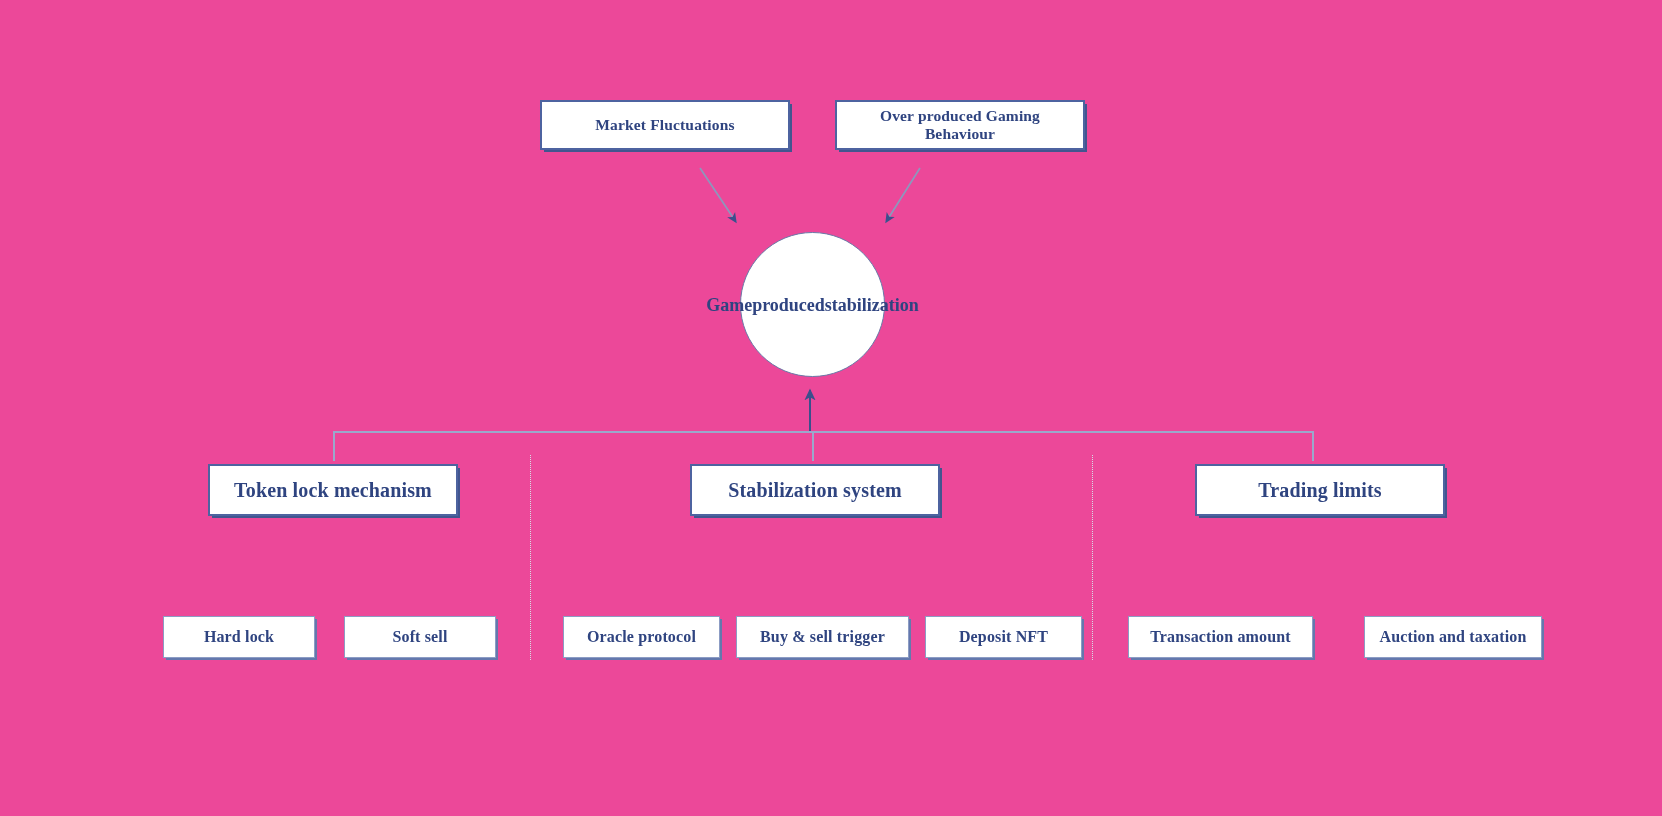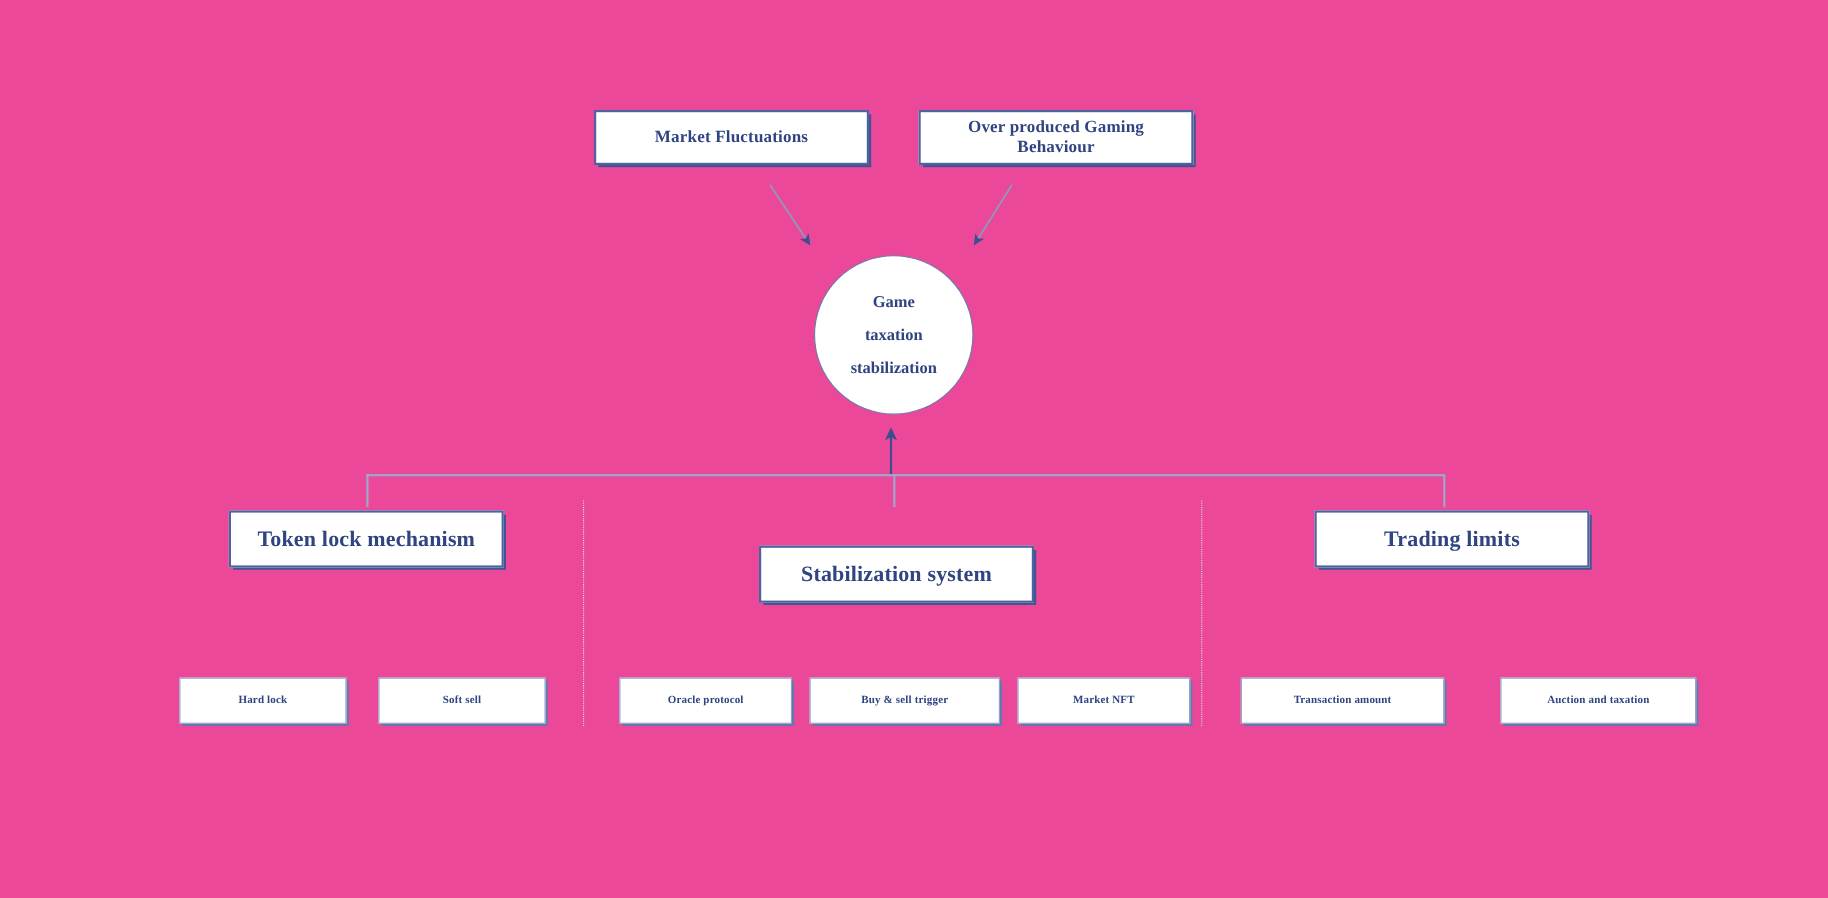--- a/index.html
+++ b/index.html
@@ -38,36 +38,36 @@
   }
   .node .label {
     display: block;
     padding: 0 6px;
     filter: blur(0.22px);
   }
 
   
   .tier-top   { height: 50px; font-size: 15.5px; }
   .tier-mid   { height: 52px; font-size: 20px; }
-  .tier-leaf  { height: 42px; font-size: 10px; align-items: center; }
+  .tier-leaf  { height: 42px; font-size: 16px; align-items: center; }
 
   
   #circle-node {
     position: absolute;
     box-sizing: border-box;
     border: 1.8px solid #6a7aa8;
     border-radius: 50%;
     background: #ffffff;
     display: flex;
-    flex-direction: column;
+    flex-direction: row;
     align-items: center;
     justify-content: center;
     color: #2f4480;
     font-weight: bold;
-    font-size: 15px;
+    font-size: 18px;
     line-height: 2.0;
     text-align: center;
   }
   #circle-node .label { filter: blur(0.22px); }
 
   
   .hbus {
     position: absolute;
     background: #9aa8cc;
     height: 1.8px;
@@ -118,38 +118,38 @@
   <div class="node strong tier-top" style="left:540px; top:100px; width:250px;">
     <span class="label">Market Fluctuations</span>
   </div>
 
   <div class="node strong tier-top" style="left:835px; top:100px; width:250px;">
     <span class="label">Over produced Gaming Behaviour</span>
   </div>
 
   <div id="circle-node" style="left:740px; top:232px; width:145px; height:145px;">
     <span class="label">Game</span>
-    <span class="label">taxation</span>
+    <span class="label">produced</span>
     <span class="label">stabilization</span>
   </div>
 
   <div class="hbus" style="left:333px; top:431px; width:980px;"></div>
 
   <div class="vline" style="left:333px; top:431px; height:30px;"></div>
   <div class="vline" style="left:812px; top:431px; height:30px;"></div>
   <div class="vline" style="left:1312px; top:431px; height:30px;"></div>
 
   <div class="divider" style="left:530px; top:455px; height:205px;"></div>
   <div class="divider" style="left:1092px; top:455px; height:205px;"></div>
 
   <div class="node strong tier-mid" style="left:208px; top:464px; width:250px;">
     <span class="label">Token lock mechanism</span>
   </div>
 
-  <div class="node strong tier-mid" style="left:690px; top:464px; width:250px;margin-top:32px;">
+  <div class="node strong tier-mid" style="left:690px; top:464px; width:250px;">
     <span class="label">Stabilization system</span>
   </div>
 
   <div class="node strong tier-mid" style="left:1195px; top:464px; width:250px;">
     <span class="label">Trading limits</span>
   </div>
 
   <div class="node tier-leaf" style="left:163px; top:616px; width:152px;">
     <span class="label">Hard lock</span>
   </div>
@@ -160,21 +160,21 @@
 
   <div class="node tier-leaf" style="left:563px; top:616px; width:157px;">
     <span class="label">Oracle protocol</span>
   </div>
 
   <div class="node tier-leaf" style="left:736px; top:616px; width:173px;">
     <span class="label">Buy &amp; sell trigger</span>
   </div>
 
   <div class="node tier-leaf" style="left:925px; top:616px; width:157px;">
-    <span class="label">Market NFT</span>
+    <span class="label">Deposit NFT</span>
   </div>
 
   <div class="node tier-leaf" style="left:1128px; top:616px; width:185px;">
     <span class="label">Transaction amount</span>
   </div>
 
   <div class="node tier-leaf" style="left:1364px; top:616px; width:178px;">
     <span class="label">Auction and taxation</span>
   </div>
 

